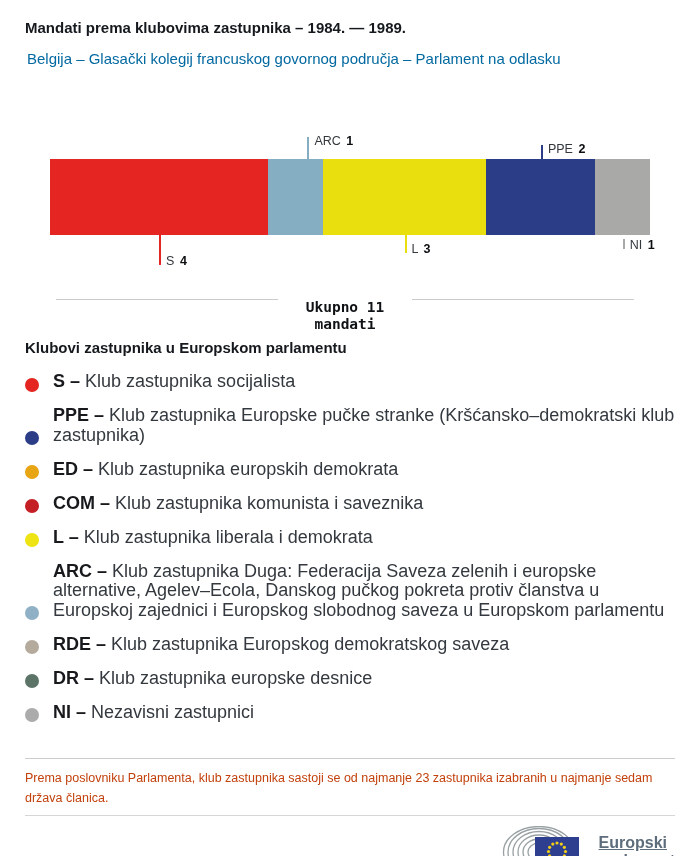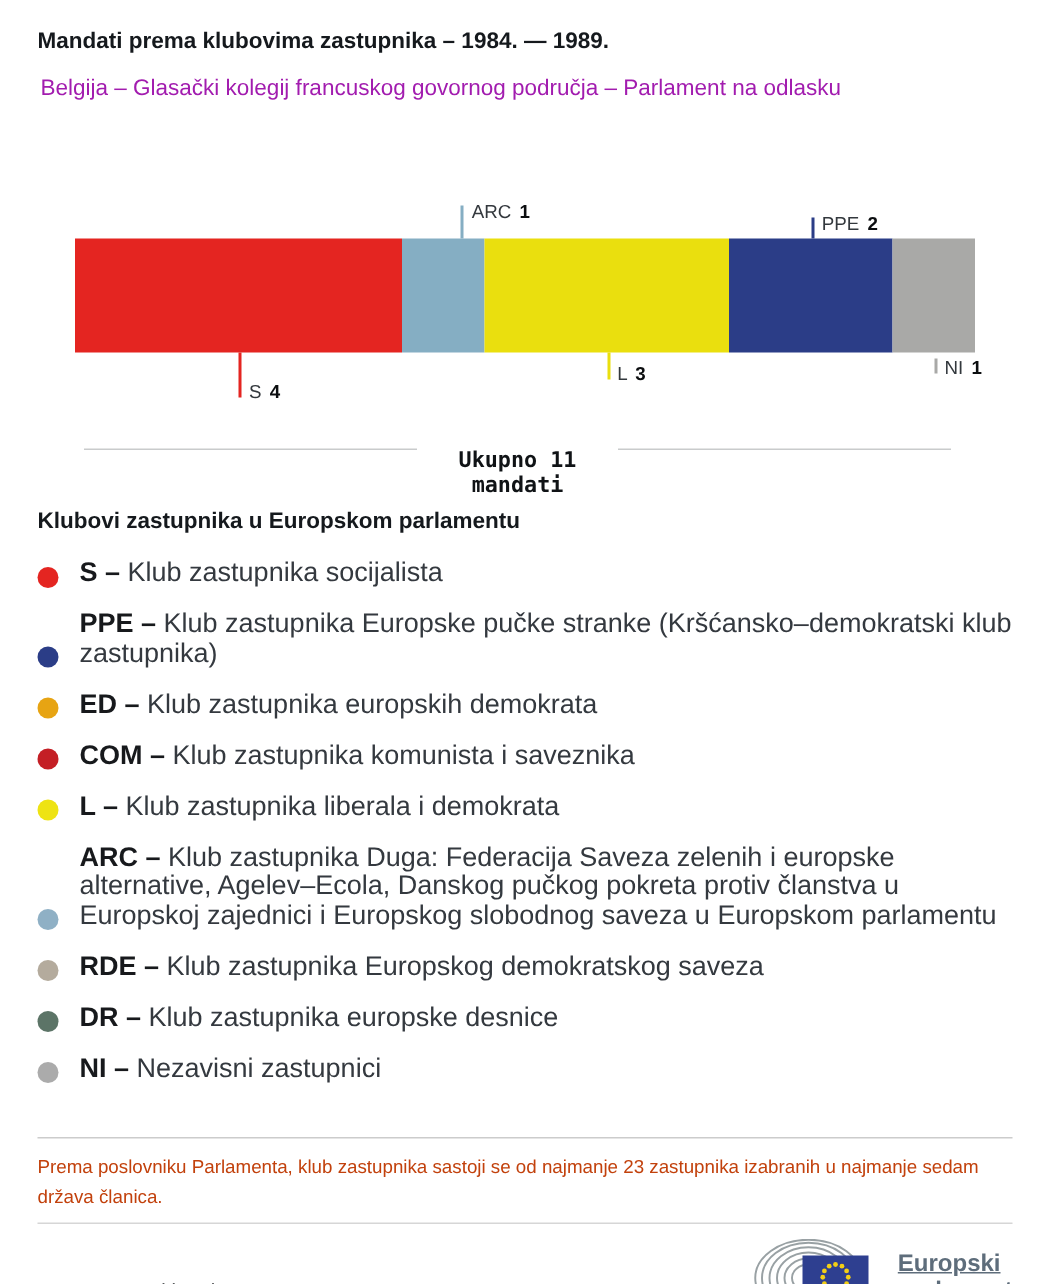--- a/index.html
+++ b/index.html
@@ -4,21 +4,21 @@
 <style>
   html,body { margin:0; padding:0; background:#ffffff; }
   body {
     width:700px; height:856px; overflow:hidden;
     font-family:"Liberation Sans", sans-serif;
     color:#15191d;
   }
   .page { padding:19px 25px 0; position:relative; }
 
   .title { font-size:15px; font-weight:bold; margin:0; color:#15191d; }
-  .subtitle { font-size:15px; color:#a21caf; margin-top:14px; padding-left:2px; }
+  .subtitle { font-size:15px; color:#0369a1; margin-top:14px; padding-left:2px; }
 
   
   .chartwrap { position:relative; margin:92px 25px 0; height:76px; }
   .bar { display:flex; width:100%; height:76px; }
   .seg { height:100%; }
   .marker { position:absolute; display:flex; }
   .marker .tick { flex:0 0 2px; width:2px; }
   .marker .tlabel { margin-left:5px; font-size:12.5px; white-space:nowrap; color:#33383d; }
   .marker .tlabel b { color:#0c0e10; margin-left:2px; }
   .marker.above { bottom:100%; align-items:flex-start; }

